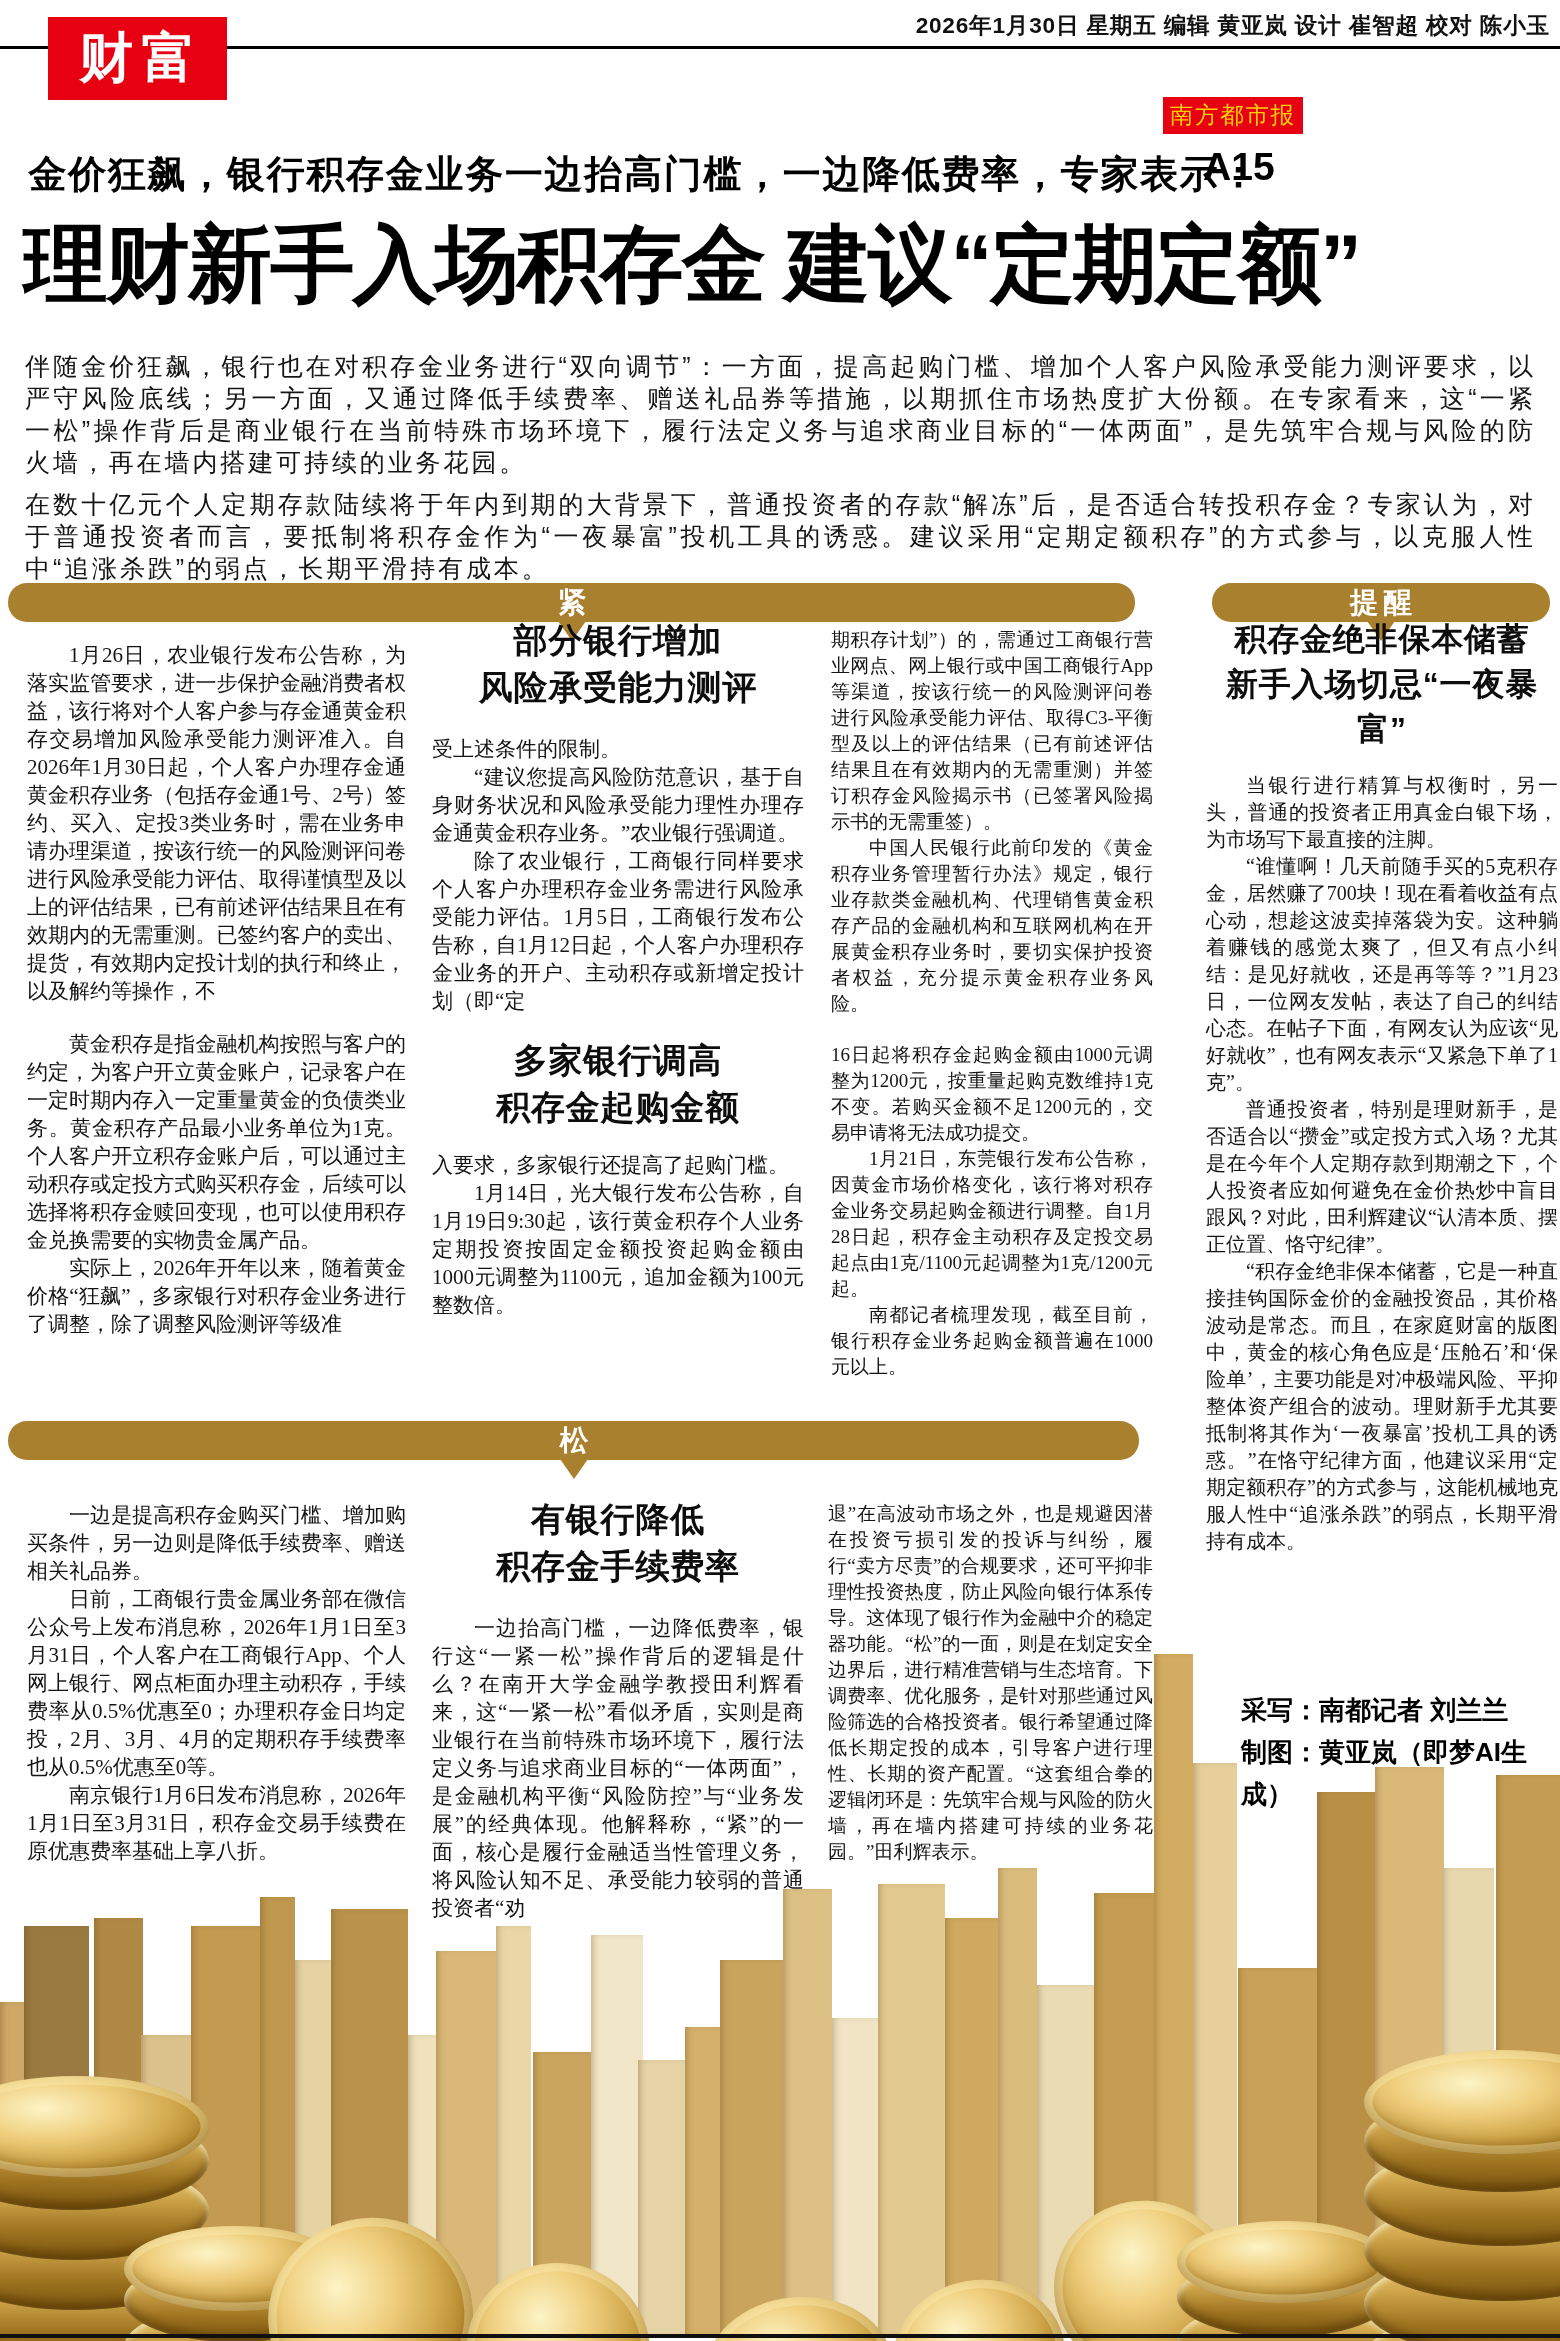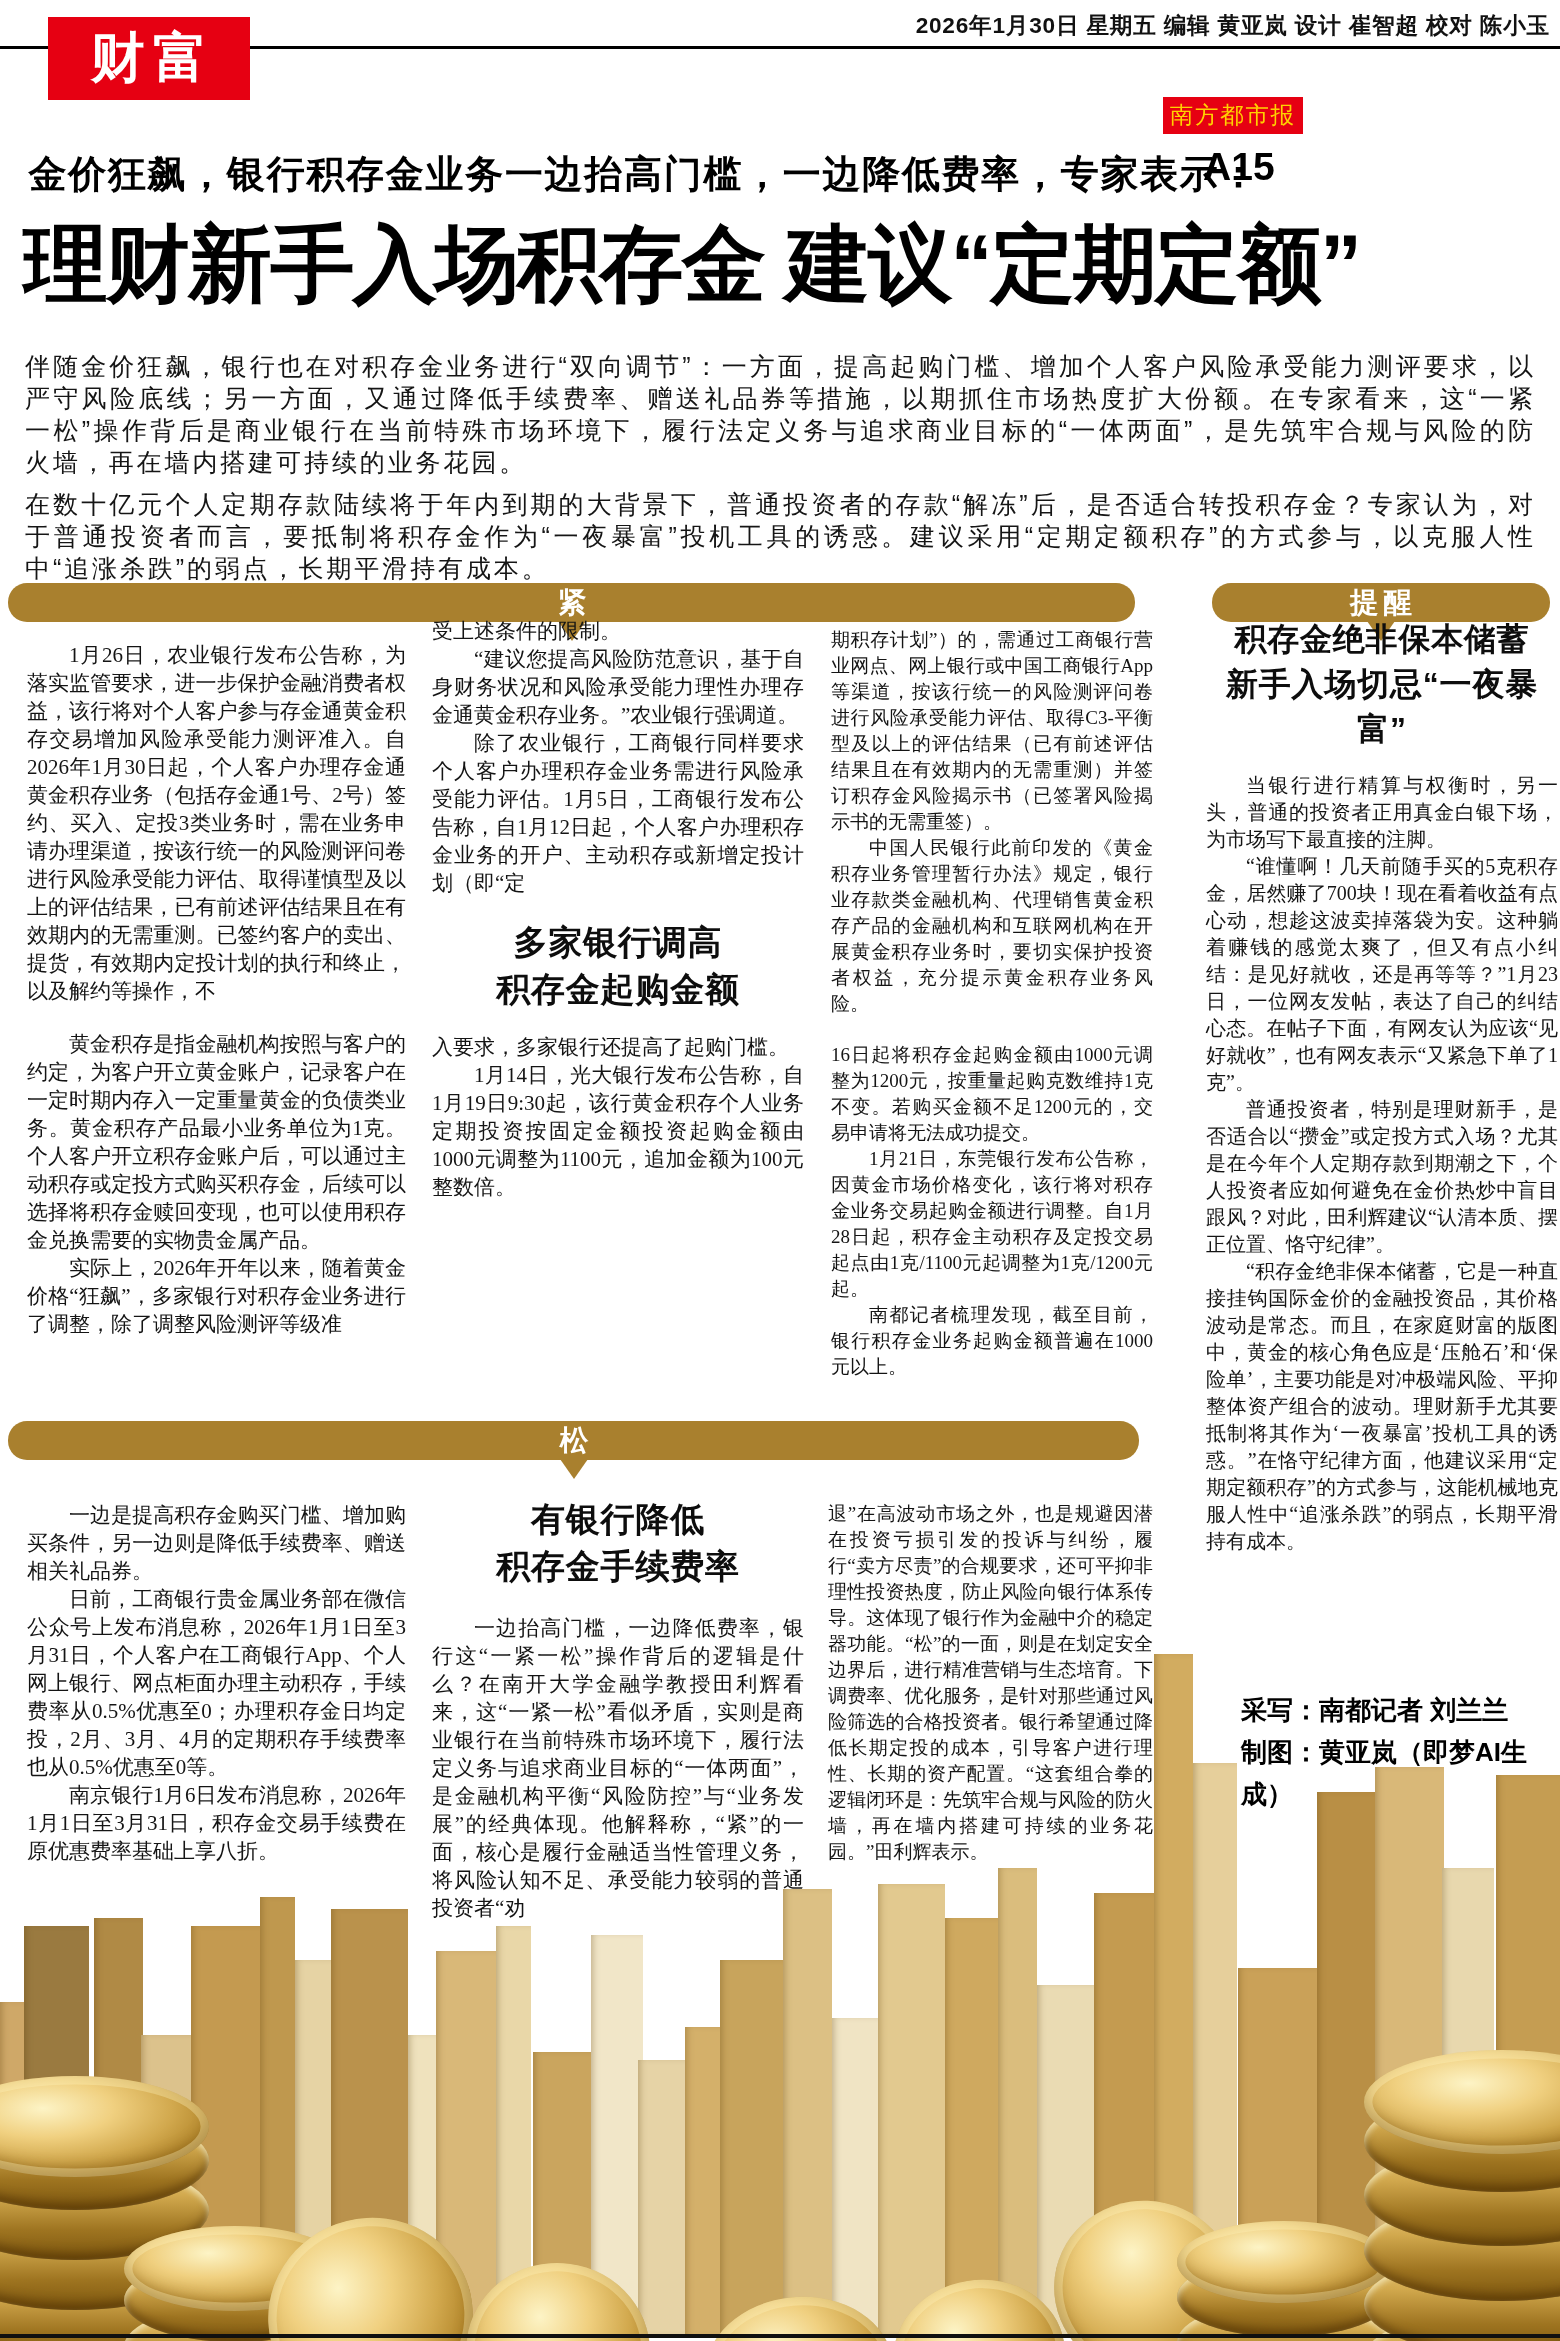--- a/index.html
+++ b/index.html
@@ -1,21 +1,21 @@
 <!DOCTYPE html>
 <html style="font-size:13.4px"><head>
 <meta charset="utf-8">
 <style>
   html,body{margin:0;padding:0;}
   body{width:1560px;height:2342px;background:#ffffff;font-family:"Liberation Serif","DejaVu Serif",serif;color:#111;}
   #page{position:relative;width:1560px;height:2342px;overflow:hidden;background:#fff;}
 
   
   .top-rule{position:absolute;left:0;top:46px;width:1560px;height:3.4px;background:#000;}
-  .section-box{position:absolute;left:48px;top:17px;width:202px;height:83px;background:#e60012;
+  .section-box{position:absolute;left:48px;top:17px;width:179px;height:83px;background:#e60012;
     display:flex;align-items:center;justify-content:center;}
   .section-box span{color:#fff;font-family:"Liberation Sans","DejaVu Sans",sans-serif;
     font-weight:900;font-size:54px;letter-spacing:8.4px;text-indent:8.4px;}
   .header-right{position:absolute;right:10px;top:10px;height:37px;display:flex;align-items:center;gap:11.7px;
     font-family:"Liberation Sans","DejaVu Sans",sans-serif;flex-direction:column;}
   .dateline{font-size:22.6px;font-weight:600;color:#111;letter-spacing:0.8px;}
   .paper-badge{background:#e60012;color:#ffd100;font-weight:400;font-size:23.5px;padding:2.5px 6.7px;letter-spacing:1.7px;margin-top:44px;}
   .page-no{font-size:39px;font-weight:900;color:#000;margin-left:12px;}
 
   
@@ -172,20 +172,24 @@
     </div>
     <div class="bar-arrow" style="left:560px;top:1459px;"></div>
 
     <div class="col c25" style="left:27px;top:641px;width:379px;">
       <p class="p ind">1月26日，农业银行发布公告称，为落实监管要求，进一步保护金融消费者权益，该行将对个人客户参与存金通黄金积存交易增加风险承受能力测评准入。自2026年1月30日起，个人客户办理存金通黄金积存业务（包括存金通1号、2号）签约、买入、定投3类业务时，需在业务申请办理渠道，按该行统一的风险测评问卷进行风险承受能力评估、取得谨慎型及以上的评估结果，已有前述评估结果且在有效期内的无需重测。已签约客户的卖出、提货，有效期内定投计划的执行和终止，以及解约等操作，不</p>
       <p class="p ind gap">黄金积存是指金融机构按照与客户的约定，为客户开立黄金账户，记录客户在一定时期内存入一定重量黄金的负债类业务。黄金积存产品最小业务单位为1克。个人客户开立积存金账户后，可以通过主动积存或定投方式购买积存金，后续可以选择将积存金赎回变现，也可以使用积存金兑换需要的实物贵金属产品。</p>
       <p class="p ind">实际上，2026年开年以来，随着黄金价格“狂飙”，多家银行对积存金业务进行了调整，除了调整风险测评等级准</p>
     </div>
 
     <div class="col c25" style="left:432px;top:617px;width:372px;">
+      <div class="subhead">
+        <span>部分银行增加</span>
+        <span>风险承受能力测评</span>
+      </div>
       <p class="p">受上述条件的限制。</p>
       <p class="p ind">“建议您提高风险防范意识，基于自身财务状况和风险承受能力理性办理存金通黄金积存业务。”农业银行强调道。</p>
       <p class="p ind">除了农业银行，工商银行同样要求个人客户办理积存金业务需进行风险承受能力评估。1月5日，工商银行发布公告称，自1月12日起，个人客户办理积存金业务的开户、主动积存或新增定投计划（即“定</p>
       <div class="subhead mid">
         <span>多家银行调高</span>
         <span>积存金起购金额</span>
       </div>
       <p class="p">入要求，多家银行还提高了起购门槛。</p>
       <p class="p ind">1月14日，光大银行发布公告称，自1月19日9:30起，该行黄金积存个人业务定期投资按固定金额投资起购金额由1000元调整为1100元，追加金额为100元整数倍。</p>
     </div>

